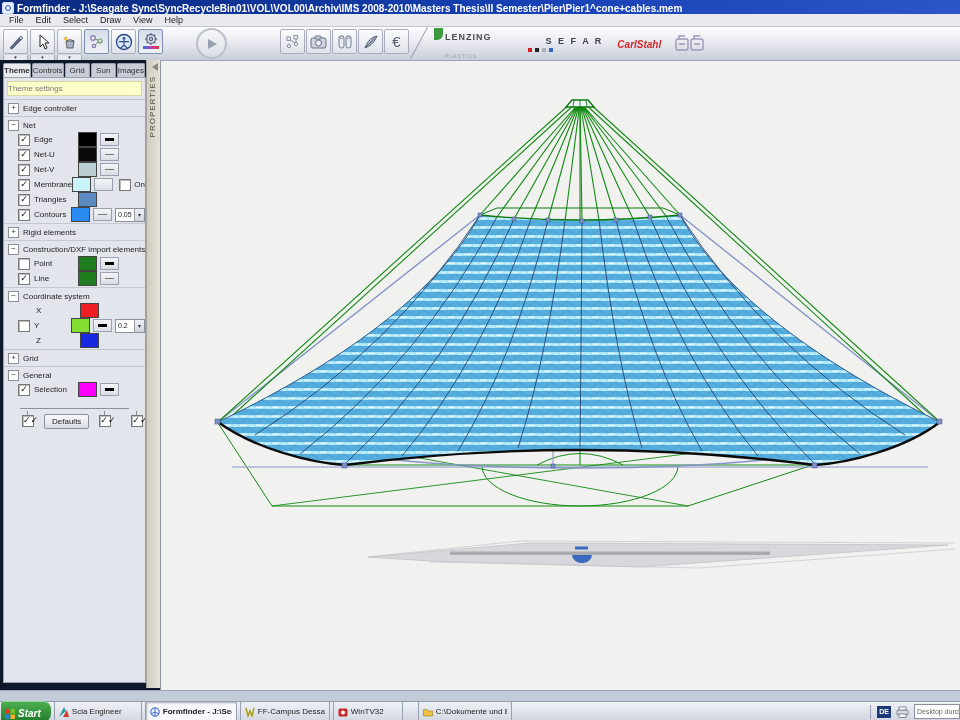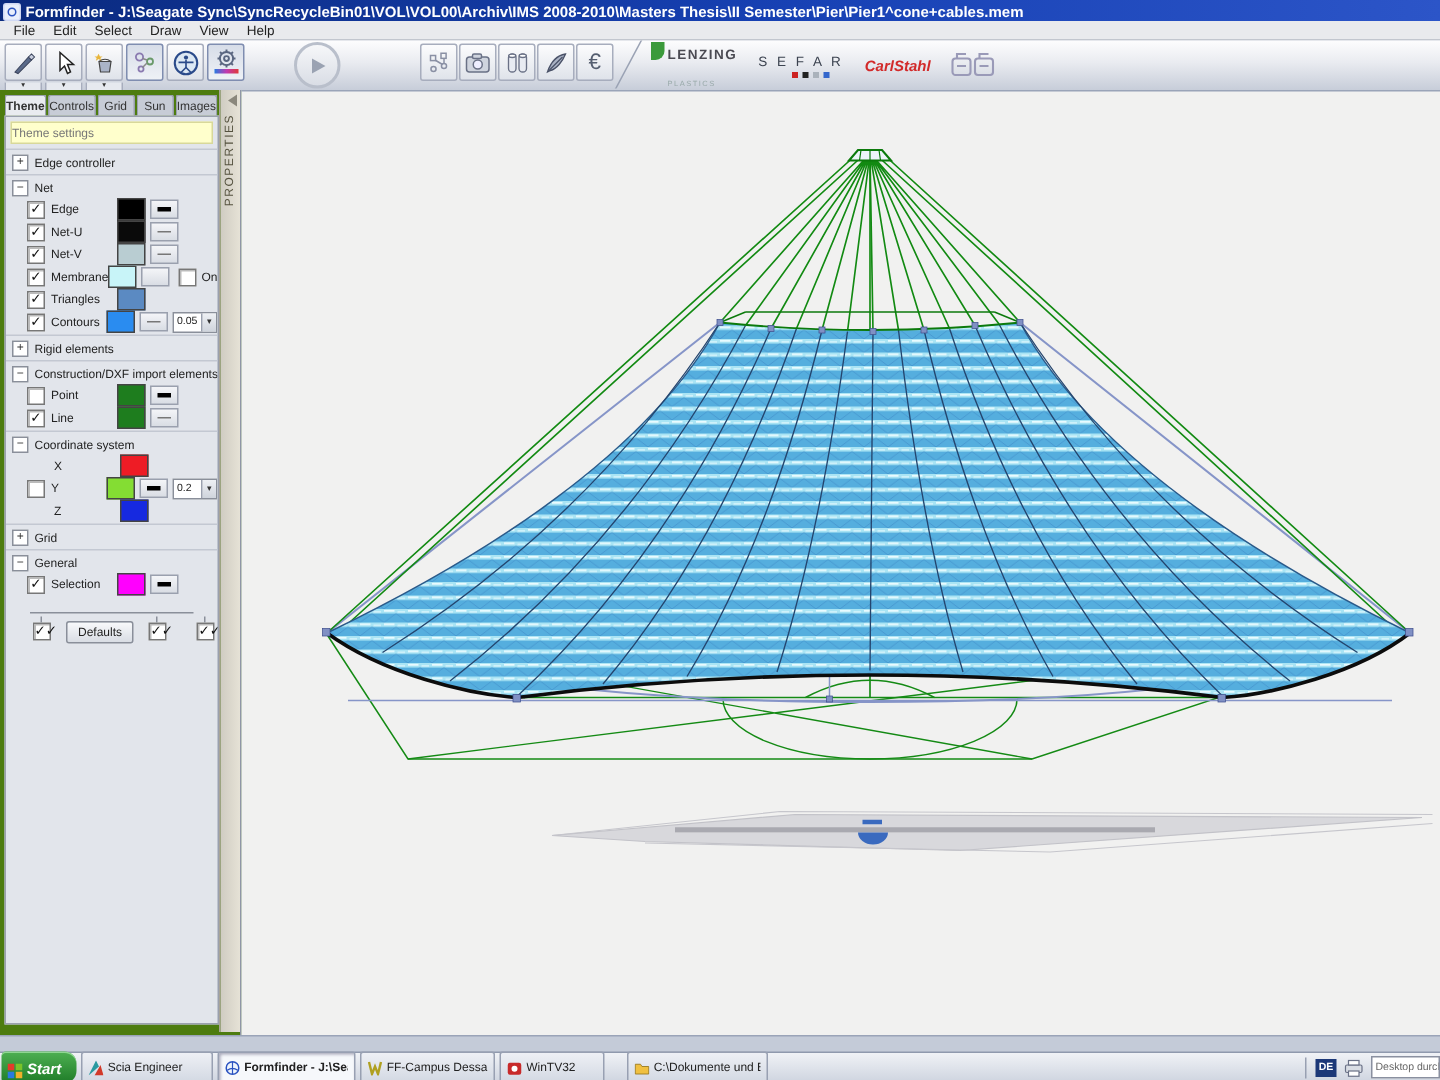--- a/index.html
+++ b/index.html
@@ -36,32 +36,32 @@
     display:flex;align-items:center;justify-content:center;box-sizing:border-box;}
   .playbtn svg{display:block}
   .diag{position:absolute;left:404px;top:0px;width:30px;height:32px;overflow:hidden;}
   .diag::before{content:"";position:absolute;left:14px;top:-4px;width:1px;height:42px;background:#9aa2b4;
     transform:rotate(28deg);}
   .logos{position:absolute;left:434px;top:3px;height:28px;display:flex;align-items:center;gap:14px;}
   .lenzing{display:flex;align-items:flex-start;gap:2px;}
   .lenzing .sq{width:9px;height:12px;background:#3b9a3b;border-bottom-right-radius:6px;margin-top:2px;}
   .lenzing .tx{font-size:9px;font-weight:bold;letter-spacing:1px;color:#4a4a52;line-height:9px;margin-top:2px;}
   .lenzing .sub{font-size:5px;color:#9aa;letter-spacing:1px;text-align:right;}
-  .sefar .tx{font-size:9px;font-weight:normal;letter-spacing:2px;color:#3c4350;}
+  .sefar .tx{font-size:9px;font-weight:bold;letter-spacing:2px;color:#3c4350;margin-left:40px;}
   .sefar .sqs{display:flex;gap:3px;margin-top:2px;margin-left:22px;}
   .sefar .sqs i{width:4px;height:4px;display:block;}
   .carlstahl{font-size:10px;font-weight:bold;color:#d22a2a;font-style:italic;letter-spacing:0;}
 
   
   .canvas{position:absolute;left:161px;top:60px;width:799px;height:630px;background:#f1f1f0;
     border-top:1px solid #9aa4b8;}
   .canvas svg{display:block}
 
   
-  .panel{position:absolute;left:0;top:60px;width:161px;height:630px;background:#4d7c0f;
+  .panel{position:absolute;left:0;top:60px;width:161px;height:630px;background:#0f172a;
     border-right:1px solid #8f96a6;box-sizing:border-box;}
   .ptabs{display:flex;height:14px;margin:3px 14px 0 3px;}
   .ptab{flex:1;font-size:8px;text-align:center;line-height:14px;color:#333;
     border:1px solid #9aa0ae;border-bottom:none;background:#c7ccd6;border-radius:2px 2px 0 0;margin-right:1px;}
   .ptab.on{background:#e9ebf0;font-weight:bold;position:relative;z-index:2;}
   .pbody{margin:0 14px 0 3px;border:1px solid #9aa0ae;background:#e2e5eb;height:606px;box-sizing:border-box;
     overflow:hidden;}
   .banner{margin:3px;background:#ffffcc;border:1px solid #d8d89a;font-size:8px;color:#777;
     padding:2px 0;}
   .sect{border-top:1px solid #c3c8d2;padding:2px 0 1px 0;}

